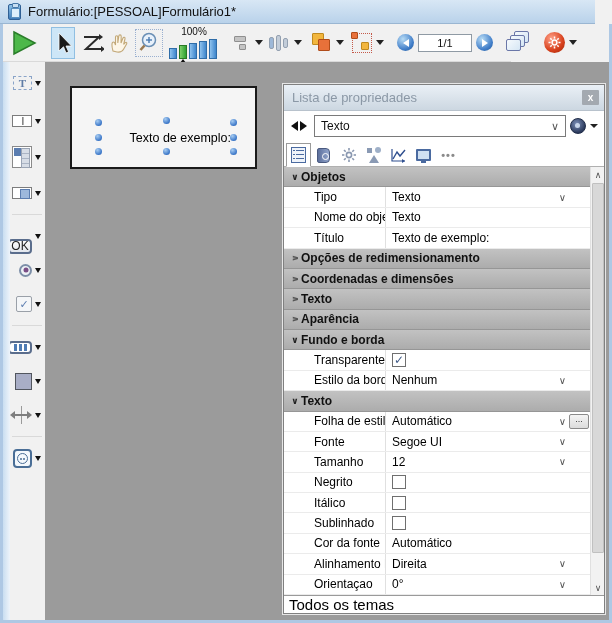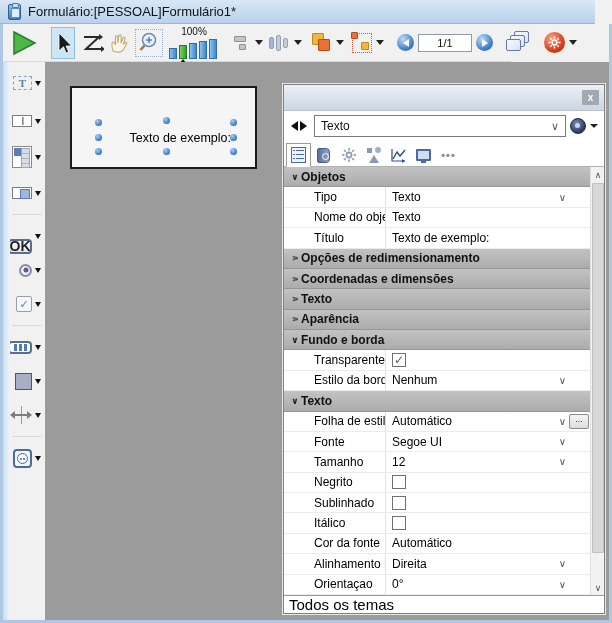--- a/index.html
+++ b/index.html
@@ -67,21 +67,21 @@
     font-family:"Liberation Serif",serif;display:flex;align-items:center;justify-content:center;}
   .ic-field{width:20px;height:12px;border:1px solid #7c7c7c;background:#fff;font-size:10px;color:#333;
     display:flex;align-items:center;padding-left:2px;}
   .ic-list{width:20px;height:22px;border:1px solid #8a8a8a;background:#fff;position:relative;}
   .ic-list:before{content:"";position:absolute;left:1px;top:1px;width:8px;height:8px;background:#5b7db0;}
   .ic-list:after{content:"";position:absolute;right:1px;top:1px;width:7px;height:18px;background:
     repeating-linear-gradient(#d7dde6 0 4px,#aab4c4 4px 5px);border:1px solid #9aa4b4;}
   .ic-combo{width:20px;height:12px;border:1px solid #7c7c7c;background:#fff;position:relative;font-size:9px;color:#555;padding-left:2px;}
   .ic-combo:after{content:"";position:absolute;right:1px;top:1px;width:8px;height:8px;background:#9db8dc;border:1px solid #5b7db0;}
   .ic-ok{width:24px;height:15px;border:2px solid #5a6d8c;border-radius:4px;background:linear-gradient(#fcfcfc,#e2e6ec);
-    font-size:14px;font-weight:bold;color:#222;display:flex;align-items:center;justify-content:center;margin-top:20px;}
+    font-size:12px;font-weight:normal;color:#222;display:flex;align-items:center;justify-content:center;margin-top:20px;}
   .ic-radio{width:13px;height:13px;border-radius:50%;border:2px solid #7d8fa8;background:#eef2f6;position:relative;}
   .ic-radio:before{content:"";position:absolute;left:50%;top:50%;transform:translate(-50%,-50%);width:5px;height:5px;border-radius:50%;background:#7a4e86;}
   .ic-check{width:16px;height:16px;border:1px solid #9aa0a8;border-radius:2px;background:#f4f6f8;color:#5b7db0;
     font-size:11px;display:flex;align-items:center;justify-content:center;}
   .ic-bgrid{width:24px;height:13px;border:2px solid #5a6d8c;border-radius:4px;background:#fff;display:flex;align-items:center;justify-content:center;}
   .ic-bgrid i{width:3px;height:7px;background:#4f7cb4;margin:0 1px;display:inline-block;}
   .ic-rect{width:17px;height:17px;background:#a9aec6;border:1px solid #52565e;}
   .ic-split{position:relative;width:22px;height:18px;}
   .ic-split .v{position:absolute;left:50%;top:0;width:1px;height:18px;background:#9a9a9a;}
   .ic-split .h{position:absolute;left:3px;top:8px;width:16px;height:2px;background:#7e7e7e;}
@@ -353,20 +353,21 @@
     <span class="handle" style="left:185px;top:57px;"></span>
     <span class="handle" style="left:50px;top:72px;"></span>
     <span class="handle" style="left:185px;top:72px;"></span>
     <span class="handle" style="left:50px;top:86px;"></span>
     <span class="handle" style="left:118px;top:86px;"></span>
     <span class="handle" style="left:185px;top:86px;"></span>
   </div>
 
   <div class="props">
     <div class="props-title">
+      <span>Lista de propriedades</span>
       <span class="props-close">x</span>
     </div>
     <div class="selector-row">
       <span class="sel-arrows">
         <span class="l"></span>
         <span class="r"></span>
       </span>
       <div class="obj-combo">
         <span>Texto</span>
         <span class="chev">∨</span>
@@ -505,27 +506,27 @@
               <div class="val-chev">∨</div>
             </div>
           </div>
           <div class="grid-row">
             <div class="row-label">Negrito</div>
             <div class="row-value">
               <div class="cb"></div>
             </div>
           </div>
           <div class="grid-row">
+            <div class="row-label">Itálico</div>
+            <div class="row-value">
+              <div class="cb"></div>
+            </div>
+          </div>
+          <div class="grid-row">
             <div class="row-label">Sublinhado</div>
-            <div class="row-value">
-              <div class="cb"></div>
-            </div>
-          </div>
-          <div class="grid-row">
-            <div class="row-label">Itálico</div>
             <div class="row-value">
               <div class="cb"></div>
             </div>
           </div>
           <div class="grid-row">
             <div class="row-label">Cor da fonte</div>
             <div class="row-value">
               <div class="val-text">Automático</div>
             </div>
           </div>

